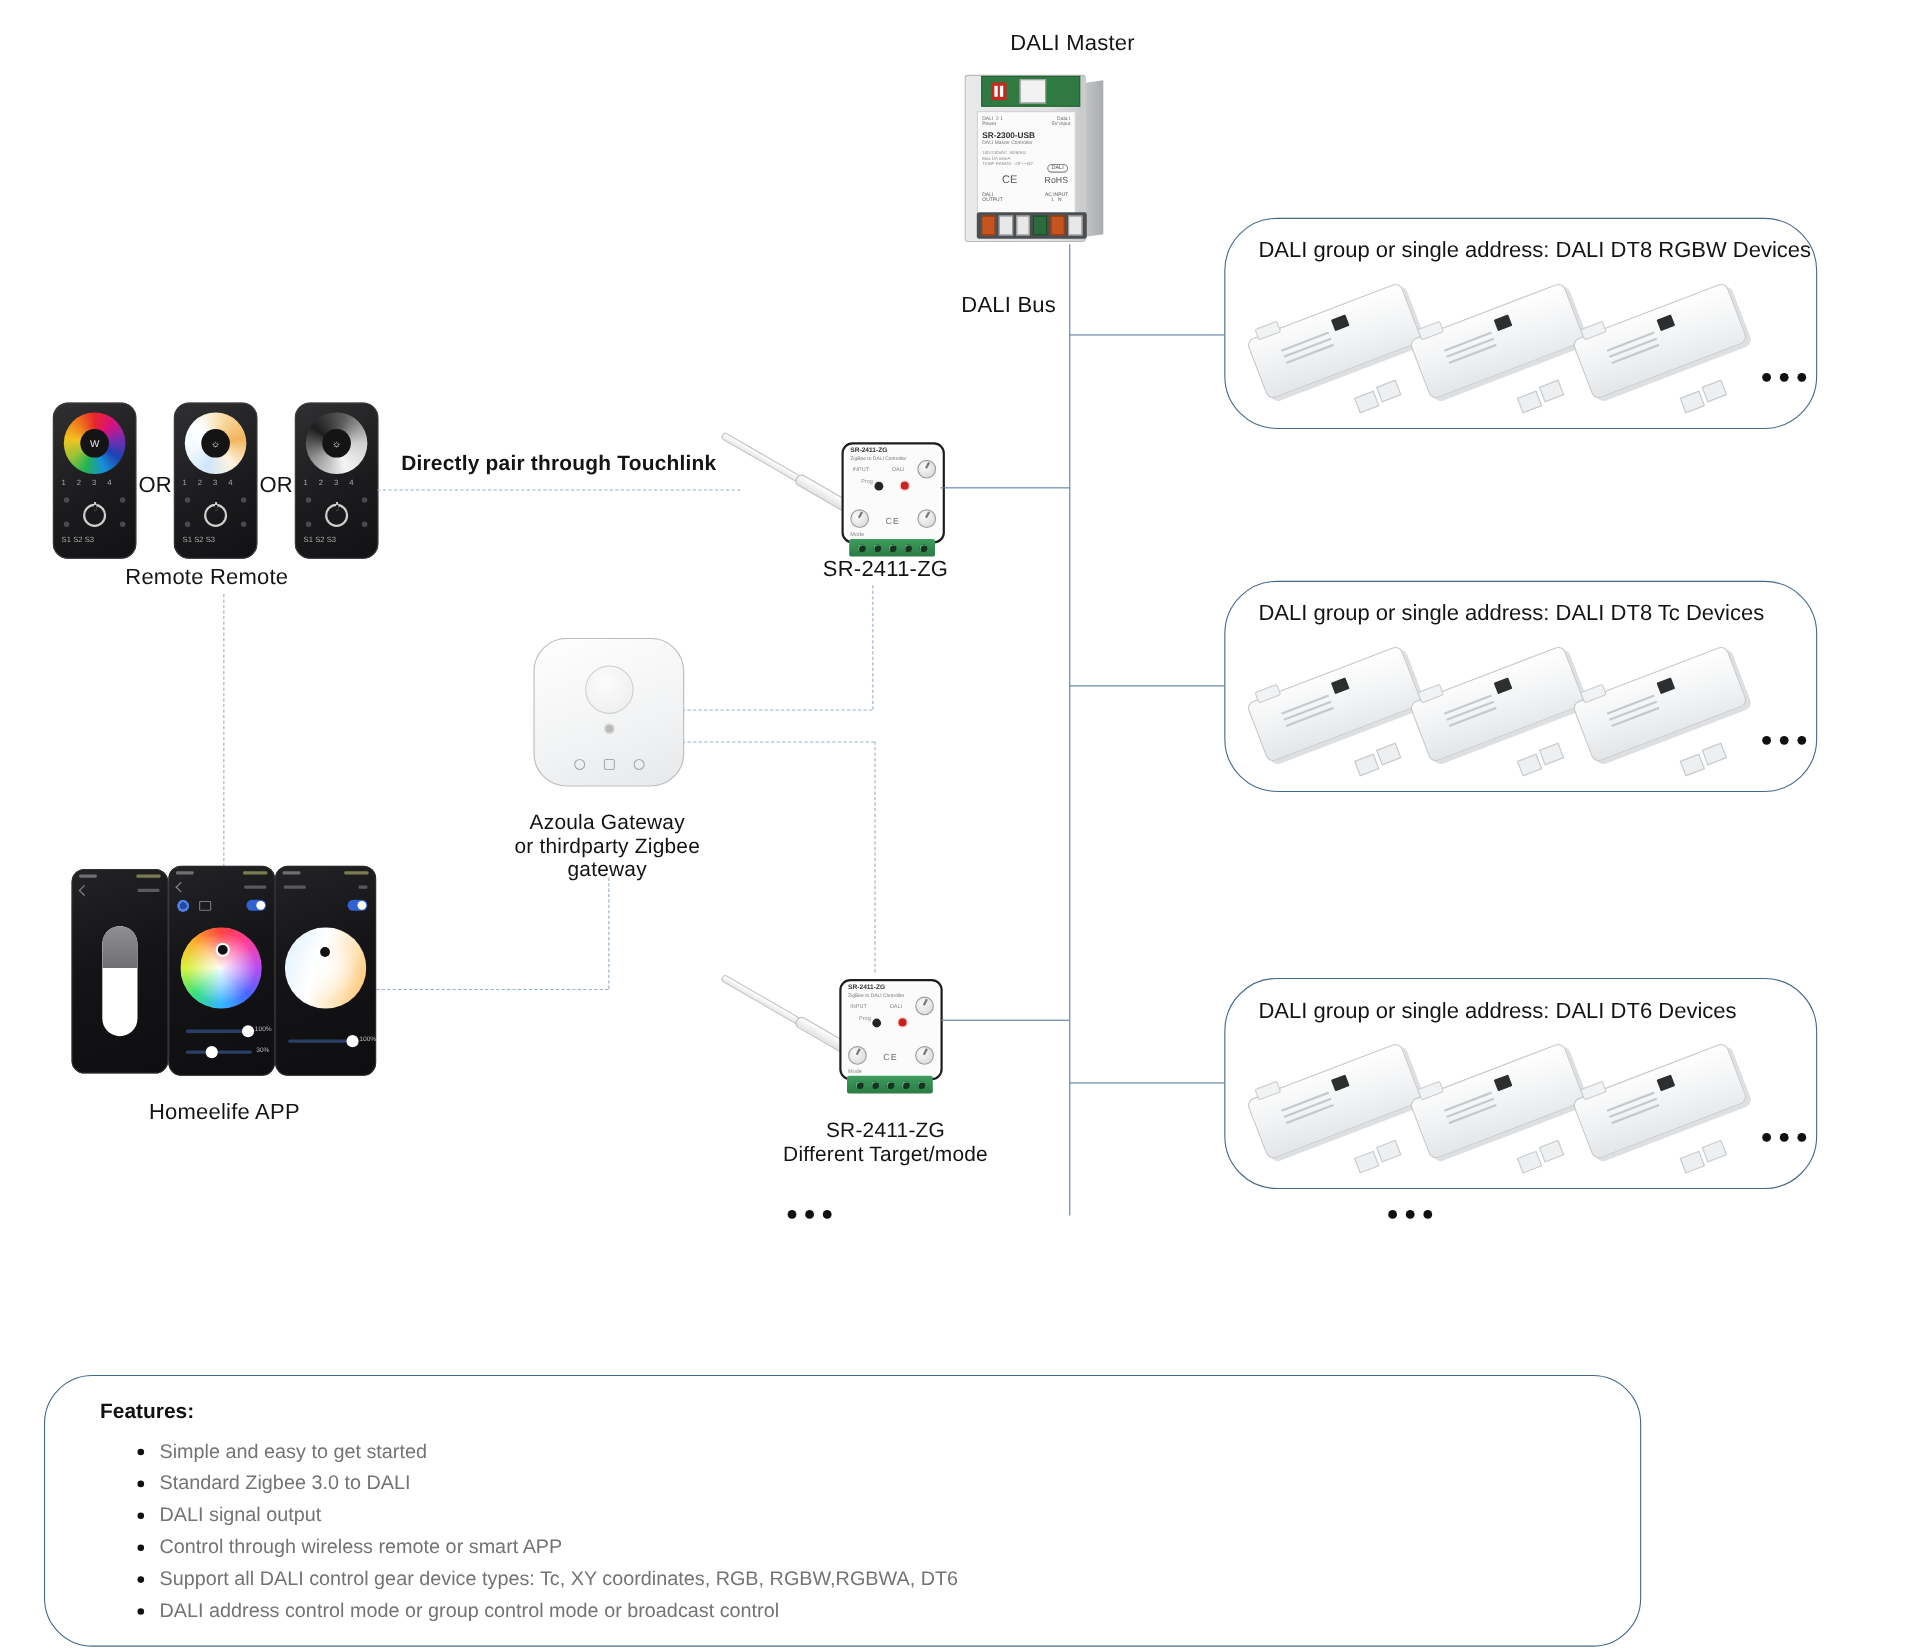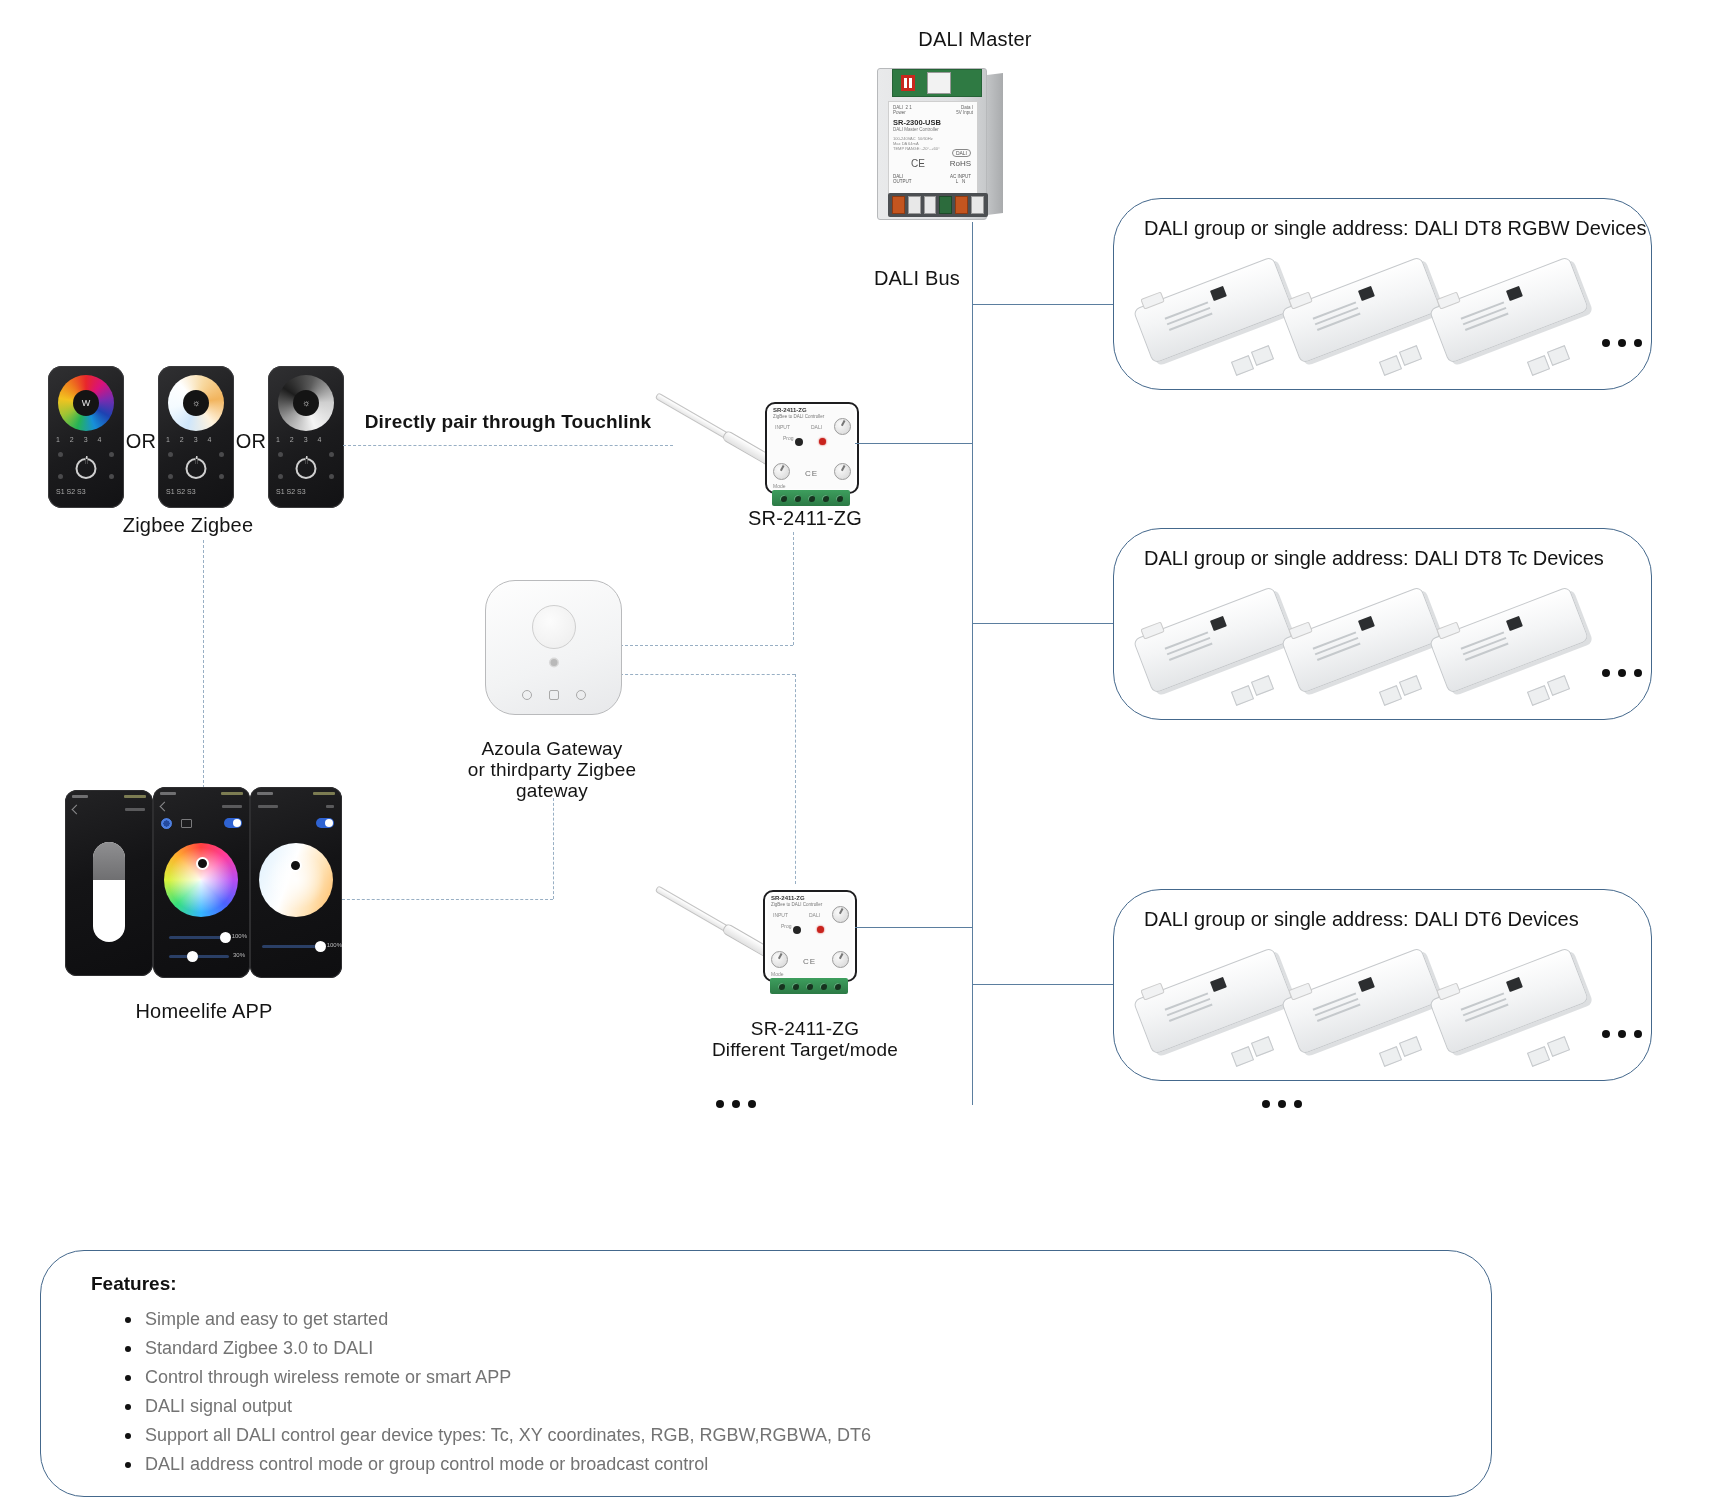--- a/index.html
+++ b/index.html
@@ -348,21 +348,21 @@
     <div class="rrow" style="top:70px;word-spacing:8px;">1 2 3 4</div>
     <div class="rdot" style="left:10px;top:86px;"></div>
       <div class="rdot" style="right:10px;top:86px;"></div>
     <div class="pwr">
         <i></i>
       </div>
     <div class="rdot" style="left:10px;top:108px;"></div>
       <div class="rdot" style="right:10px;top:108px;"></div>
     <div class="rrow" style="top:122px;">S1 S2 S3</div>
   </div>
-  <div class="lbl" style="left:88px;top:514px;width:200px;">Zigbee Zigbee</div>
+  <div class="lbl" style="left:88px;top:514px;width:200px;">Remote Remote</div>
   <div class="vdash" style="left:203px;top:540px;height:248px;"></div>
 
   <div class="lbl" style="left:343px;top:411px;width:330px;font-size:19px;font-weight:bold;">Directly pair through Touchlink</div>
   <div class="hdash" style="left:343px;top:445px;width:330px;"></div>
 
   <div class="antenna" style="left:657px;top:391px;">
       <div class="a1"></div>
       <div class="a2"></div>
     </div>
   <div class="ctrl" style="left:765px;top:402px;">
@@ -519,20 +519,20 @@
       <i></i>
       <i></i>
       <i></i>
     </div>
 
   <div class="features">
     <h3>Features:</h3>
     <ul>
       <li>Simple and easy to get started</li>
       <li>Standard Zigbee 3.0 to DALI</li>
+      <li>DALI signal output</li>
       <li>Control through wireless remote or smart APP</li>
-      <li>DALI signal output</li>
       <li>Support all DALI control gear device types: Tc, XY coordinates, RGB, RGBW,RGBWA, DT6</li>
       <li>DALI address control mode or group control mode or broadcast control</li>
     </ul>
   </div>
 
 </div>
 
 </body></html>

